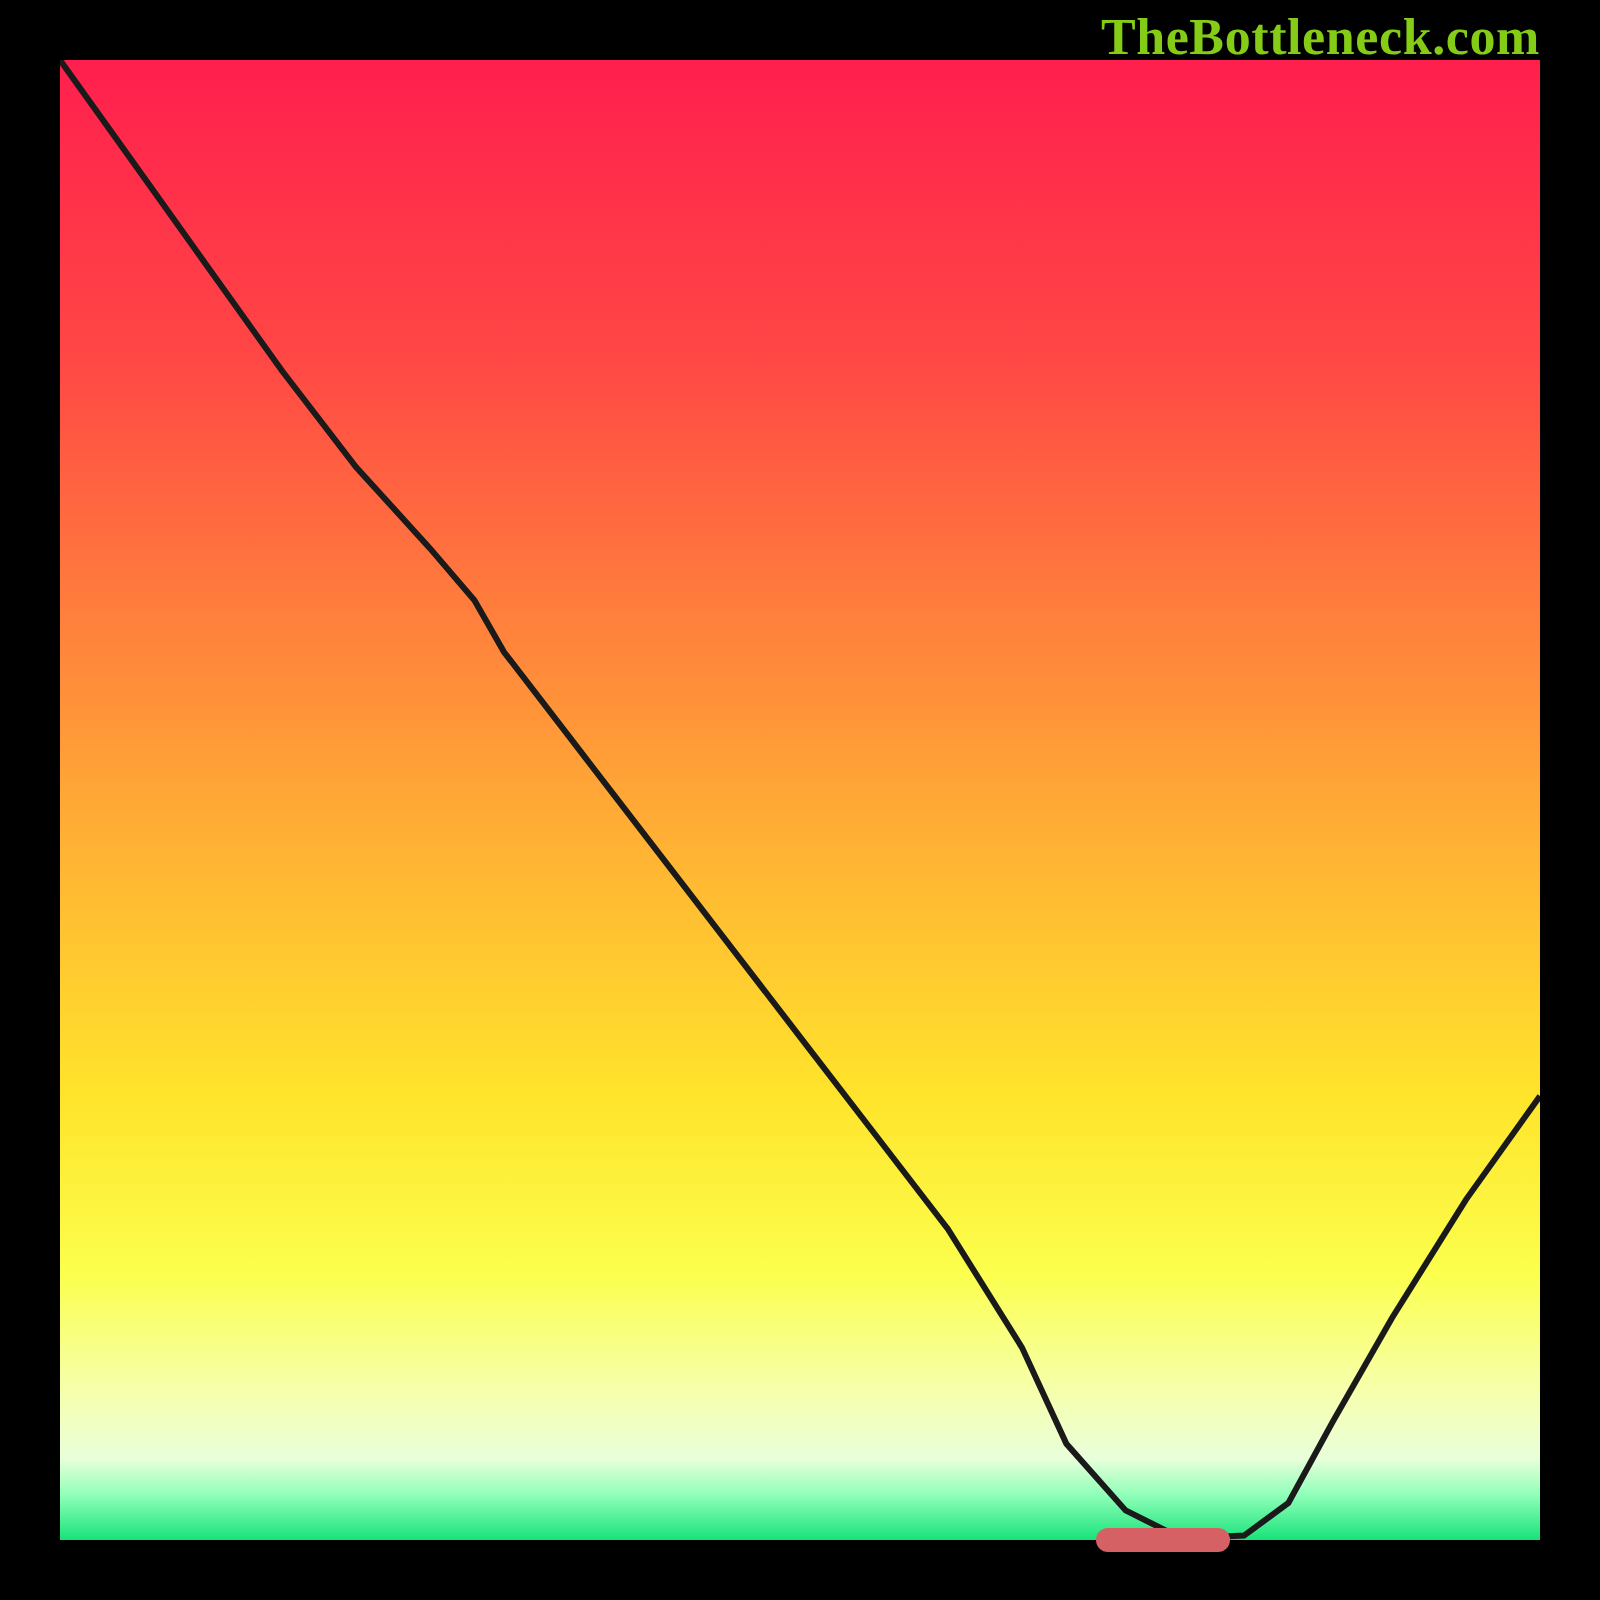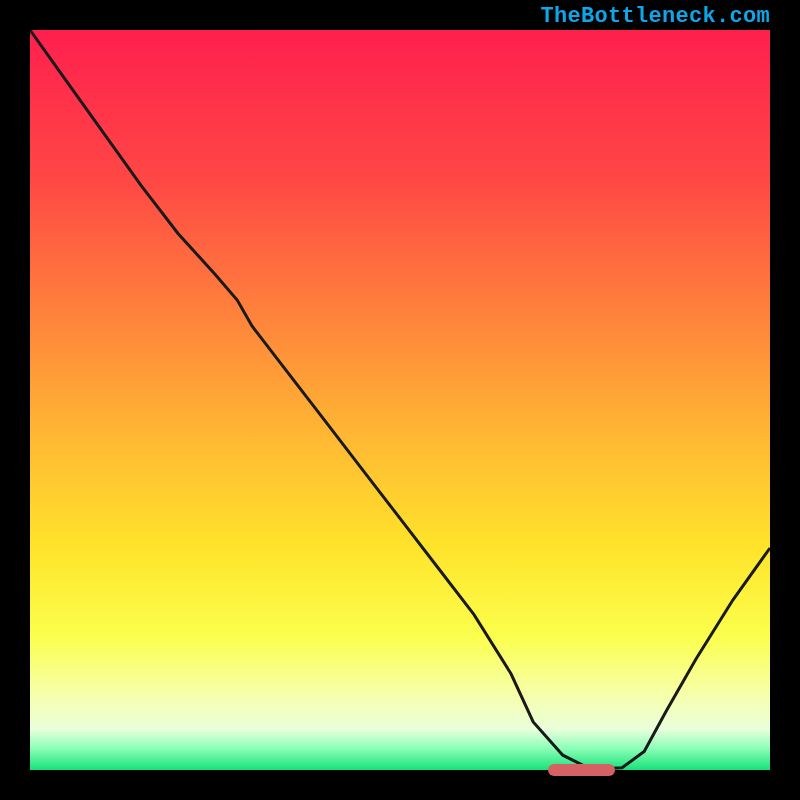--- a/index.html
+++ b/index.html
@@ -22,24 +22,24 @@
     position: absolute;
     left: 0;
     top: 0;
     width: 100%;
     height: 100%;
   }
   .watermark {
     position: absolute;
     top: 4px;
     right: 30px;
-    font-family: Liberation Mono, monospace;
-    font-size: 22px;
+    font-family: Liberation Serif, serif;
+    font-size: 26px;
     font-weight: 600;
-    color: #0ea5e9;
+    color: #84cc16;
     letter-spacing: 0.3px;
   }
   .curve {
     position: absolute;
     left: 0;
     top: 0;
   }
   .marker {
     position: absolute;
     background: #d66165;

